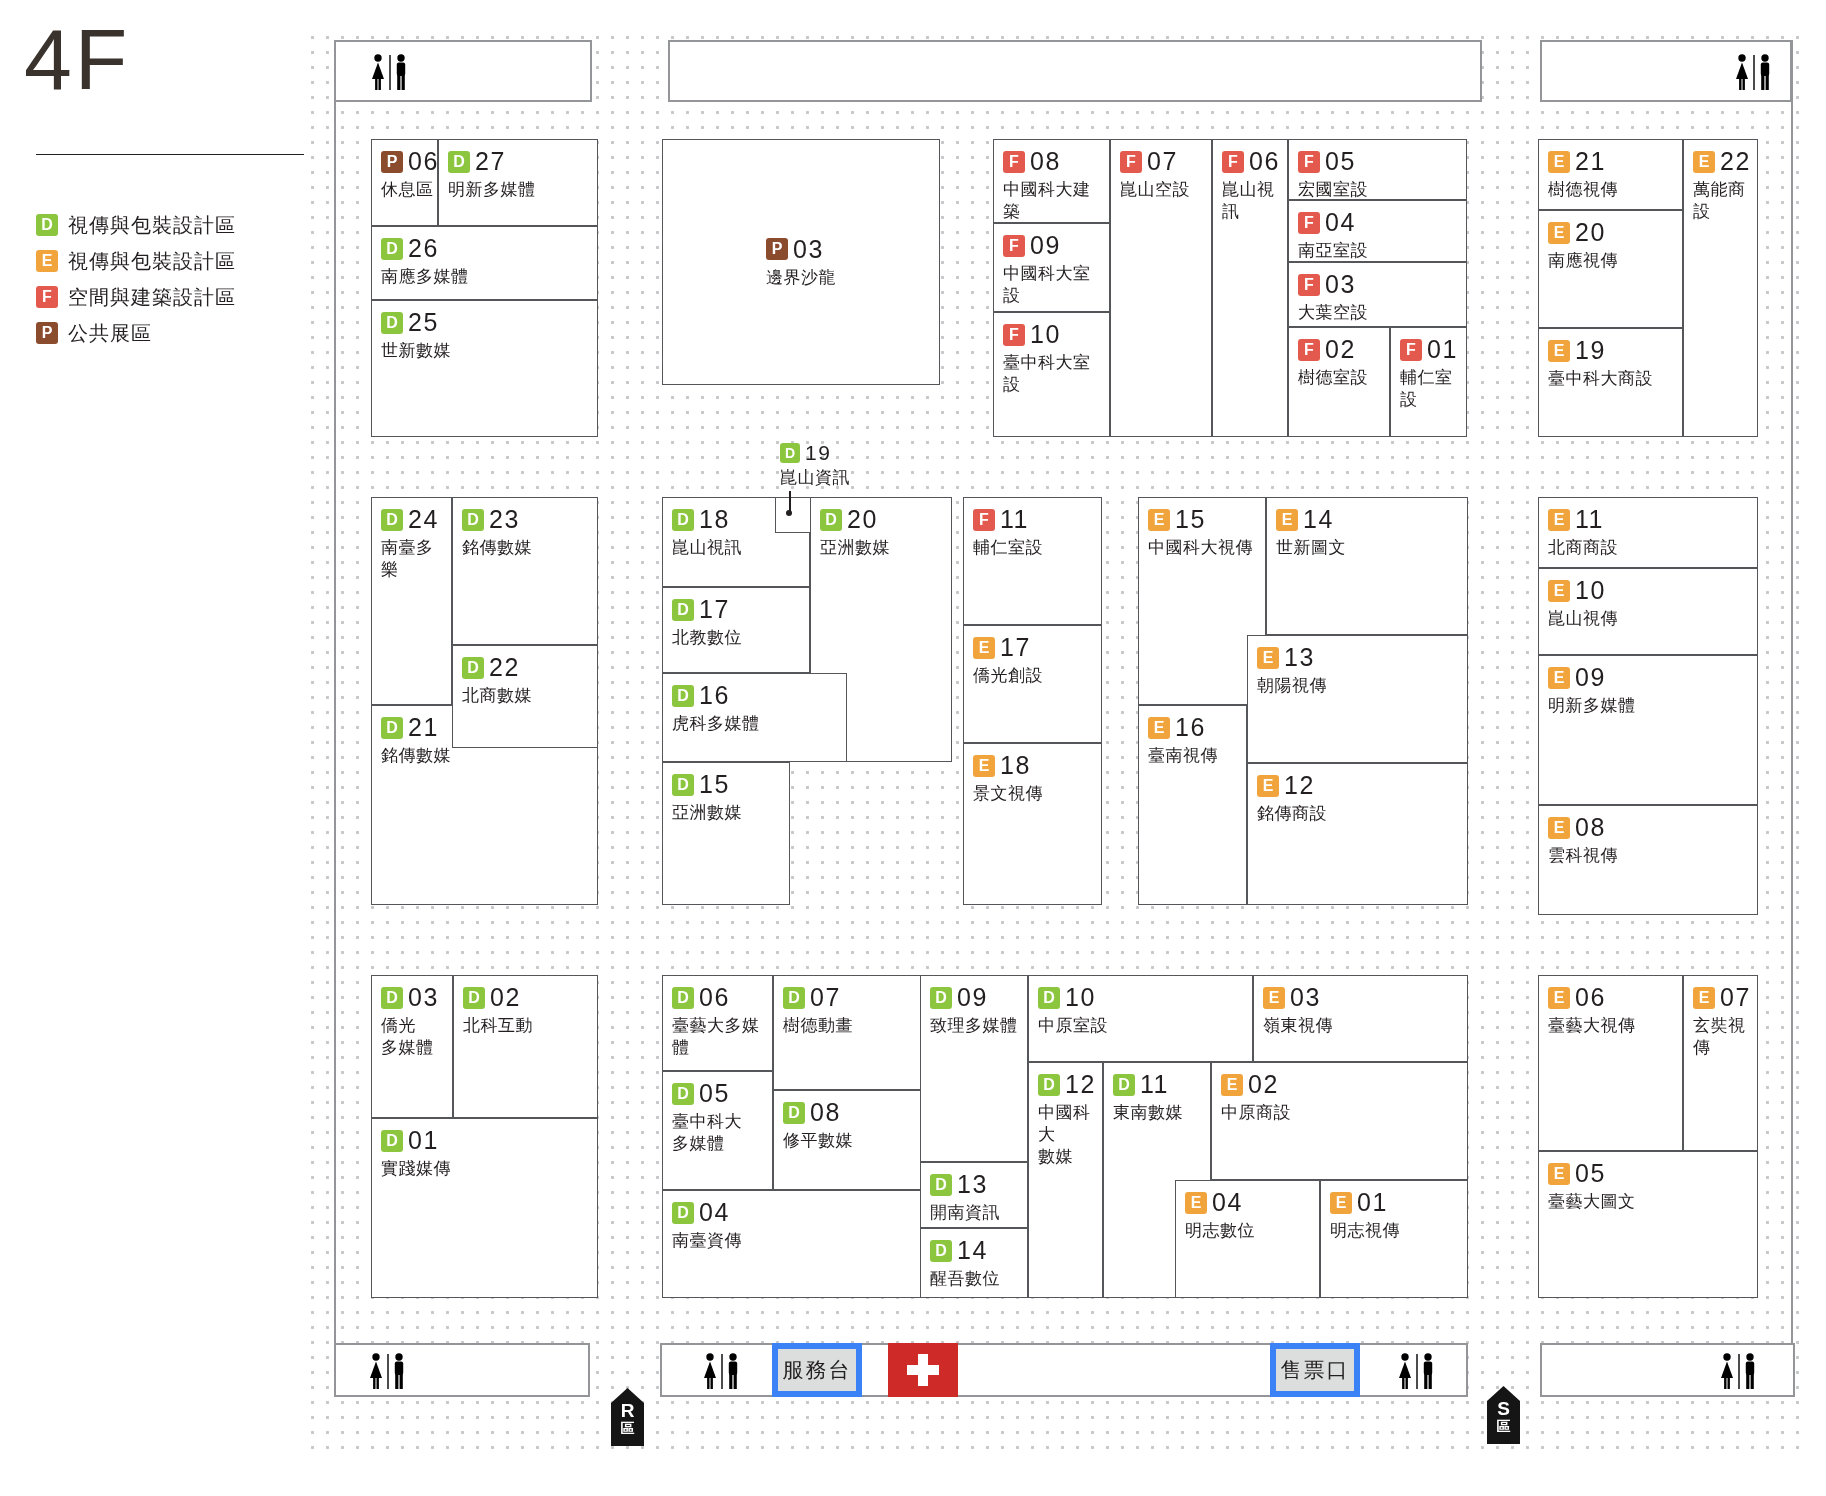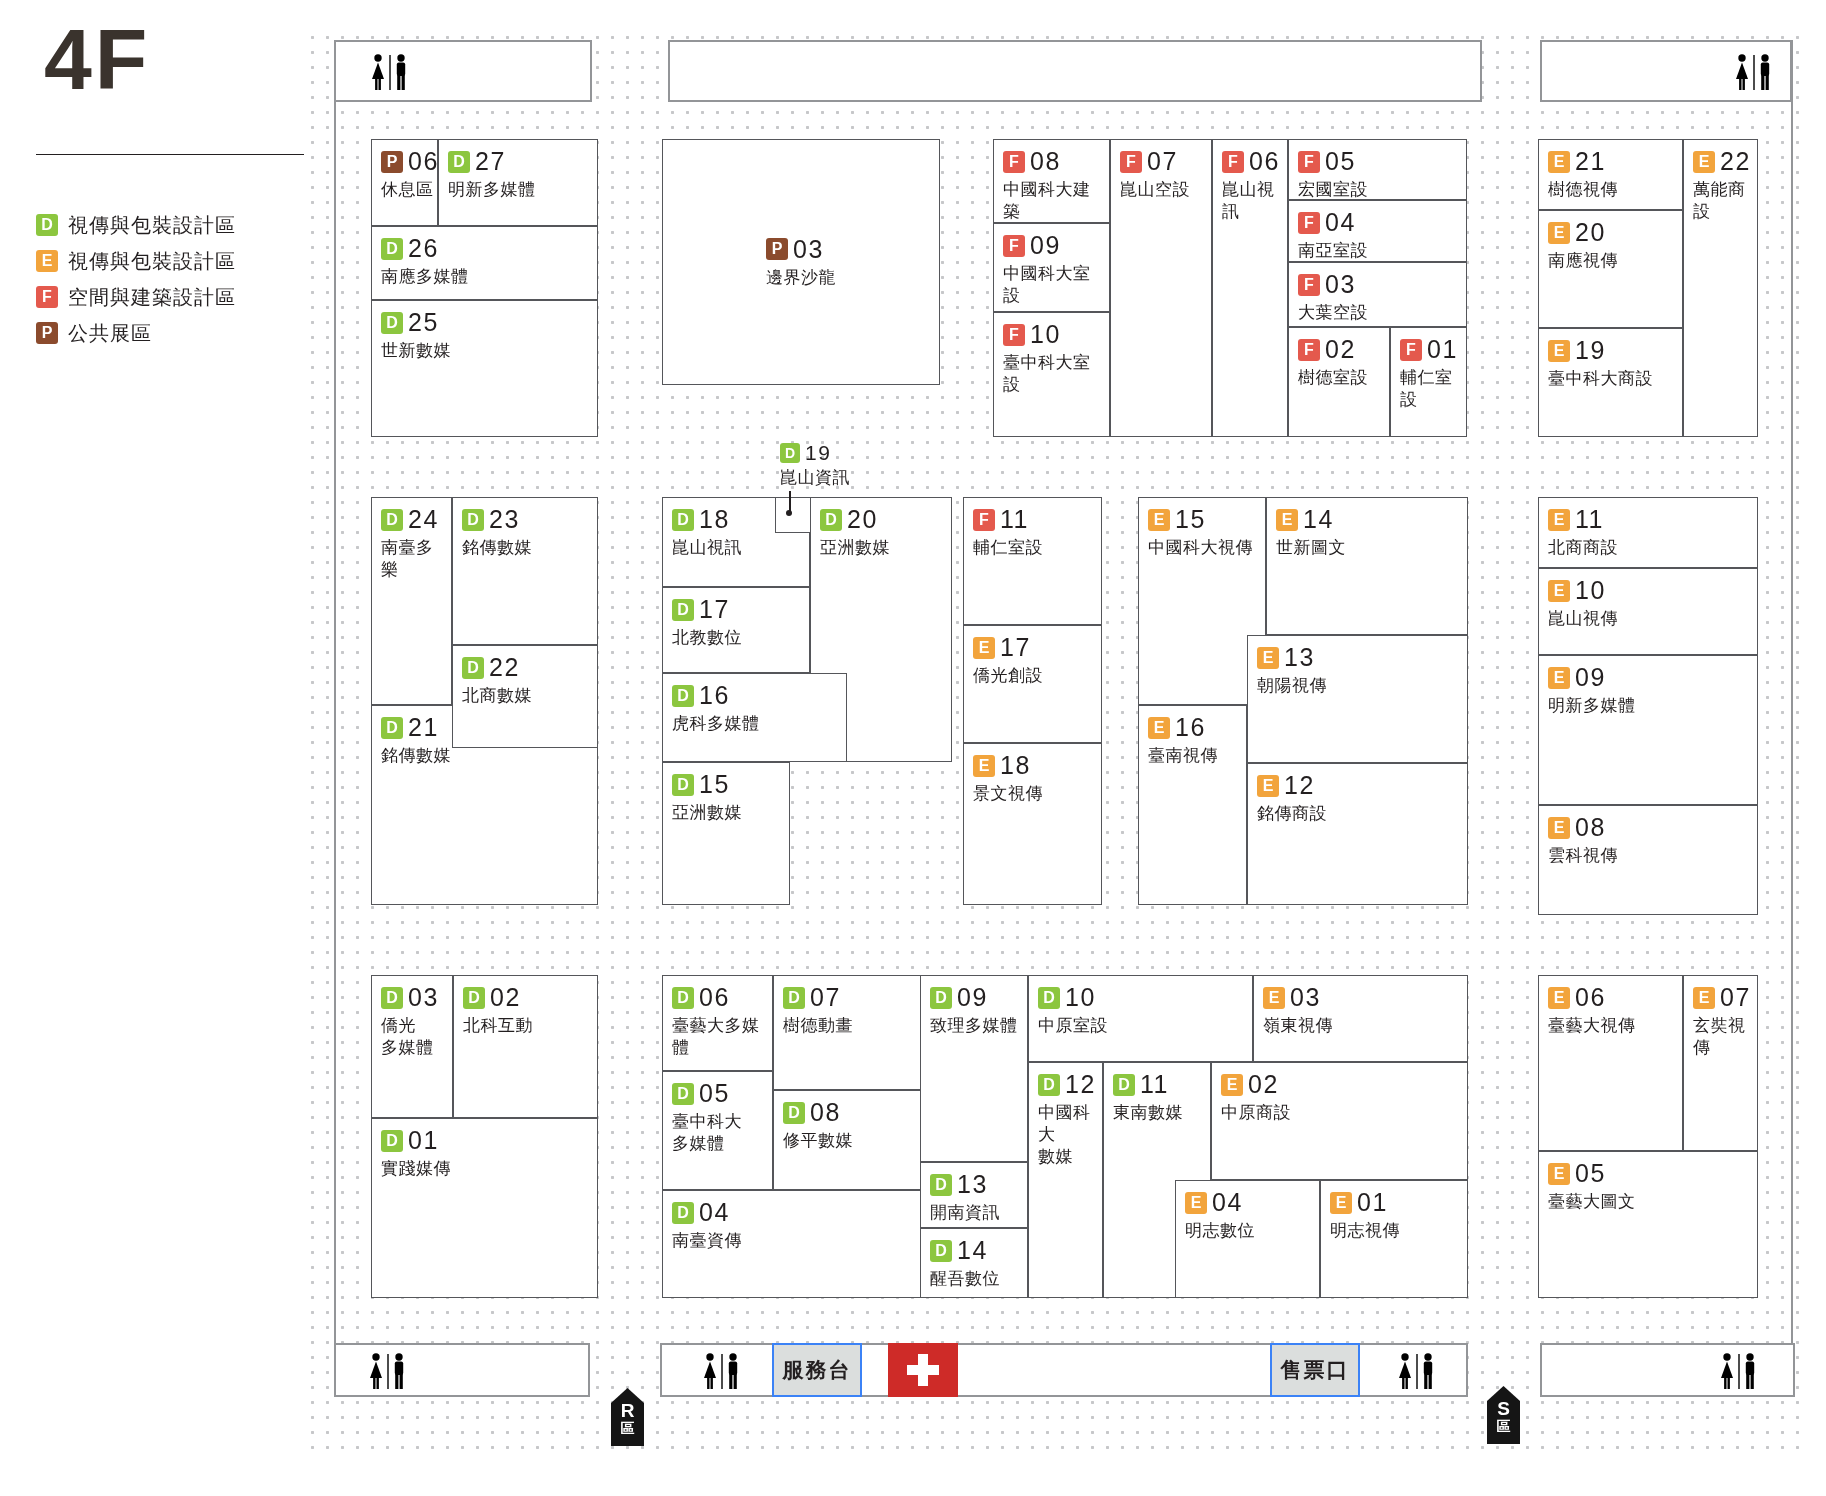--- a/index.html
+++ b/index.html
@@ -1,20 +1,20 @@
 <!DOCTYPE html>
 <html><head>
 <meta charset="utf-8">
 <style>
   html,body{margin:0;padding:0;background:#fff;}
   body{width:1826px;height:1496px;position:relative;overflow:hidden;
        font-family:"Liberation Sans","DejaVu Sans",sans-serif;color:#231f20;}
   .abs{position:absolute;box-sizing:border-box;}
   
-  .floor-title{left:44px;top:10px;font-size:86px;font-weight:700;letter-spacing:3px;color:#3a332d;}
+  .floor-title{left:24px;top:10px;font-size:86px;font-weight:400;letter-spacing:3px;color:#3a332d;}
   .legend-divider{left:36px;top:154px;width:268px;height:0;border-top:1.5px solid #231f20;}
   .legend{left:36px;top:214px;}
   .legend-item{display:flex;align-items:center;gap:10px;margin-bottom:14px;height:22px;}
   .lg-badge{width:22px;height:22px;border-radius:3px;color:#fff;font-weight:700;font-size:16px;
             display:flex;align-items:center;justify-content:center;flex:0 0 22px;}
   .lg-label{font-size:20px;font-weight:500;letter-spacing:1px;}
   
   .map-dots{left:305px;top:30px;width:1498px;height:1422px;
     background-image:radial-gradient(circle,#c6c7c9 1.4px,transparent 1.5px);
     background-size:15px 15px;}
@@ -31,23 +31,23 @@
   .bname{font-size:17px;letter-spacing:0.5px;margin-top:3px;line-height:1.3;white-space:pre-line;}
   
   .annot{left:780px;top:441px;}
   .annot .badge{width:20px;height:20px;font-size:14px;flex:0 0 20px;}
   .annot .bnum{font-size:21px;}
   .annot .bname{font-size:17px;margin-top:2px;}
   .annot-line{left:789px;top:491px;width:2px;height:22px;background:#231f20;}
   .annot-dot{left:786px;top:510px;width:6px;height:6px;border-radius:50%;background:#231f20;}
   .stall{left:775px;top:497px;width:36px;height:36px;background:#fff;border:1.5px solid #55565a;}
   
-  .graycell{top:-2px;bottom:-2px;background:#dbdedd;border:2px solid #3b82f6;
+  .graycell{top:-2px;bottom:-2px;background:#dbdedd;border:6px solid #3b82f6;
             display:flex;align-items:center;justify-content:center;
-            font-size:21px;font-weight:700;letter-spacing:2px;}
+            font-size:21px;font-weight:400;letter-spacing:2px;}
   .redcell{top:-2px;bottom:-2px;background:#ce2b28;}
   .redcell .cv{position:absolute;left:50%;top:50%;width:10px;height:32px;margin:-16px 0 0 -5px;background:#fff;}
   .redcell .ch{position:absolute;left:50%;top:50%;width:32px;height:10px;margin:-5px 0 0 -16px;background:#fff;}
   
   .zmark{width:33px;height:58px;background:#151515;color:#fff;text-align:center;
          clip-path:polygon(50% 0%,100% 26%,100% 100%,0% 100%,0% 26%);
          display:flex;flex-direction:column;align-items:center;justify-content:flex-start;padding-top:13px;}
   .zmark .zl{font-size:19px;font-weight:700;line-height:1;}
   .zmark .zz{font-size:14px;font-weight:700;line-height:1.15;}
   .rricon{display:block;}

